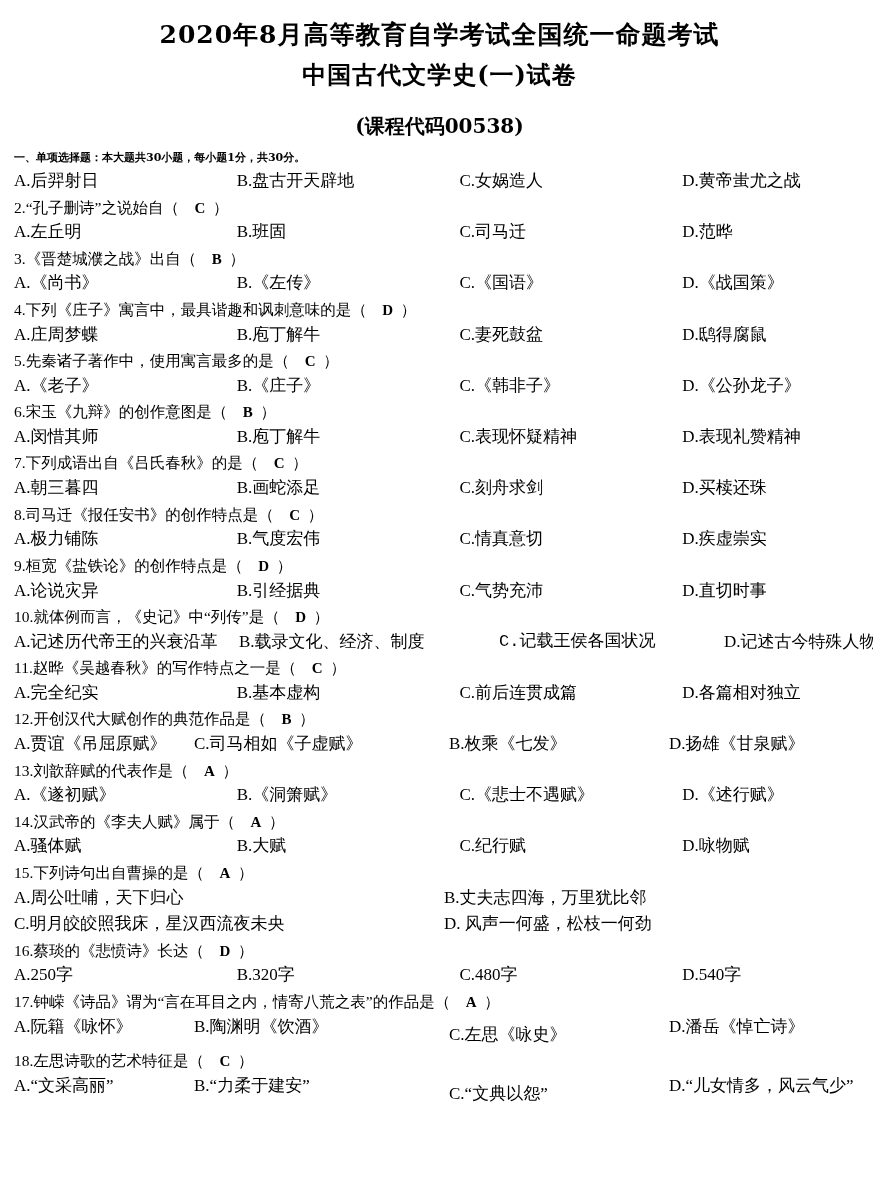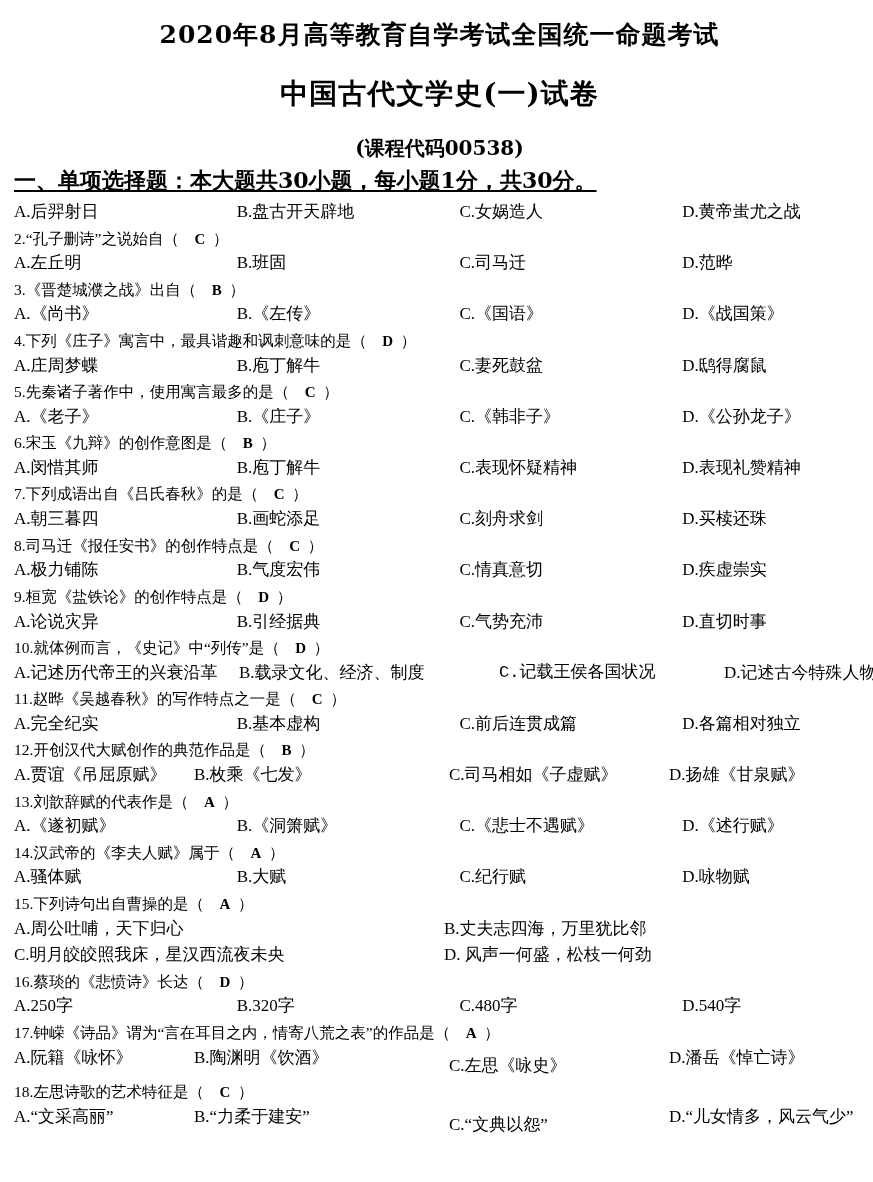--- a/index.html
+++ b/index.html
@@ -24,40 +24,39 @@
   .title-1 {
     text-align: center;
     font-size: 25px;
     font-weight: bold;
     letter-spacing: 1px;
     margin-top: 8px;
     font-family: "DejaVu Serif", "Liberation Serif", serif;
   }
   .title-2 {
     text-align: center;
-    font-size: 28px;
+    font-size: 24px;
     font-weight: bold;
     letter-spacing: 1px;
-    margin-top: 24px;
+    margin-top: 8px;
     font-family: "DejaVu Serif", "Liberation Serif", serif;
   }
   .title-3 {
     text-align: center;
     font-size: 20px;
     font-weight: bold;
     margin-top: 22px;
     font-family: "DejaVu Serif", "Liberation Serif", serif;
   }
   .section-head {
-    font-size: 22px;
-    font-weight: bold;
-    margin-top: 4px;
+    font-size: 11px;
+    font-weight: bold;
+    margin-top: 10px;
     margin-bottom: 2px;
     font-family: "DejaVu Serif", "Liberation Serif", serif;
-    text-decoration: underline;
   }
   .q {
     margin-top: 3px;
   }
   .q-stem {
     font-size: 15.5px;
     line-height: 1.38;
     white-space: pre;
   }
   .q-ans {
@@ -211,22 +210,22 @@
       <div class="opt">B.基本虚构</div>
       <div class="opt">C.前后连贯成篇</div>
       <div class="opt">D.各篇相对独立</div>
     </div>
   </div>
 
   <div class="q">
     <div class="q-stem"><span>12.开创汉代大赋创作的典范作品是（    <span class="q-ans">B</span>  ）</span></div>
     <div class="opts q12">
       <div class="opt">A.贾谊《吊屈原赋》</div>
+      <div class="opt">C.司马相如《子虚赋》</div>
       <div class="opt">B.枚乘《七发》</div>
-      <div class="opt">C.司马相如《子虚赋》</div>
       <div class="opt">D.扬雄《甘泉赋》</div>
     </div>
   </div>
 
   <div class="q">
     <div class="q-stem"><span>13.刘歆辞赋的代表作是（    <span class="q-ans">A</span>  ）</span></div>
     <div class="opts cols4">
       <div class="opt">A.《遂初赋》</div>
       <div class="opt">B.《洞箫赋》</div>
       <div class="opt">C.《悲士不遇赋》</div>

